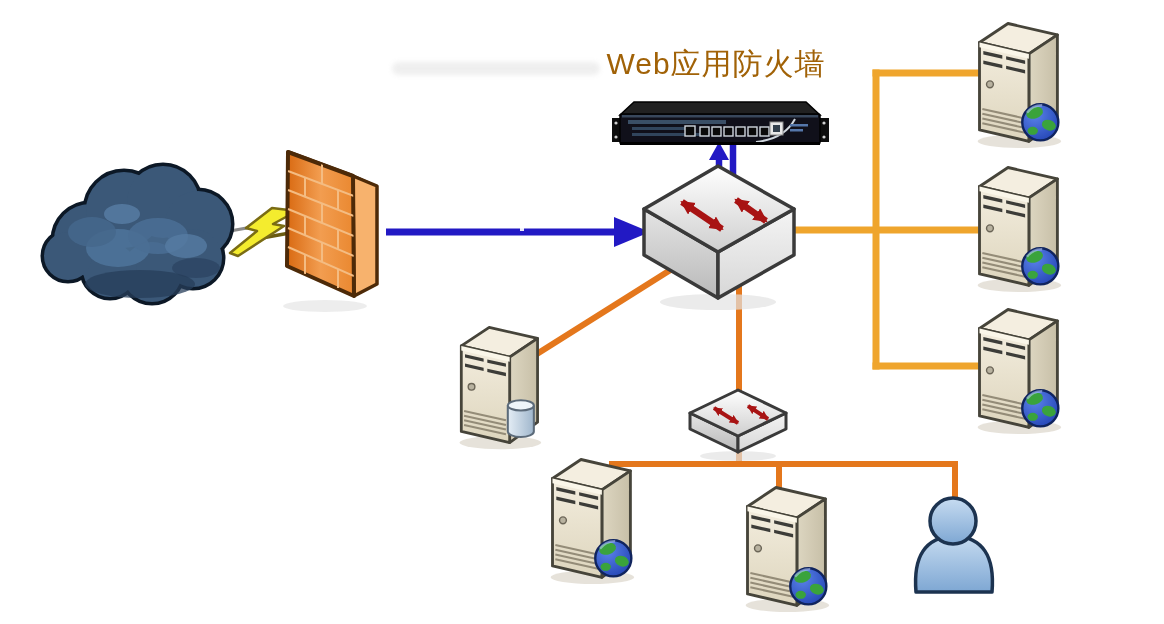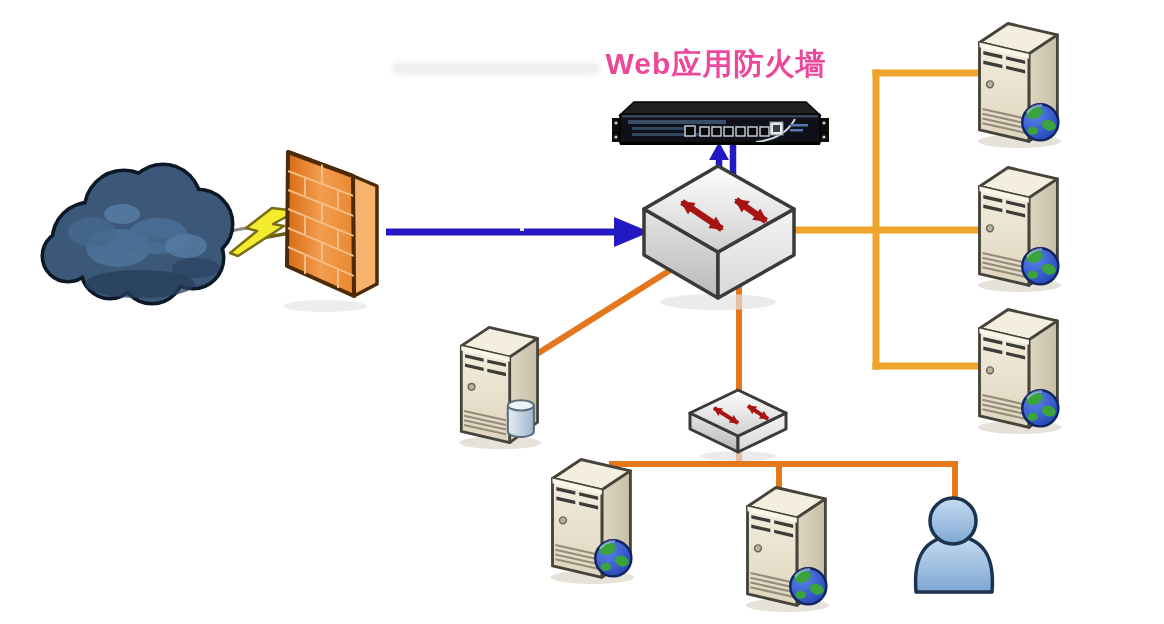--- a/index.html
+++ b/index.html
@@ -2,21 +2,21 @@
 <html style="--blue: #2219c4; --gold: #efa52d; --orange: #e4771c; --arrowred: #a81313; --firewallorange: #ee8e3c; --cloudblue: #3b5878; --serverbeige: #ece5d2; --personblue: #9cbade;"><head>
 <meta charset="utf-8">
 <style>
   html,body{margin:0;padding:0;background:#fff;}
   #stage{
     position:relative;width:1164px;height:624px;background:#fff;overflow:hidden;
     font-family:"Liberation Sans", sans-serif;
   }
   #diagram-title{
     position:absolute;left:596px;top:44px;width:240px;text-align:center;
-    font-weight:bold;font-size:30px;letter-spacing:1px;color:#ec4899;
+    font-weight:normal;font-size:30px;letter-spacing:1px;color:#a16207;
     font-family:"Liberation Sans", sans-serif;
   }
   #ghost-artifact{
     position:absolute;left:392px;top:62px;width:208px;height:13px;border-radius:7px;
     background:#8f8f8f;opacity:.14;filter:blur(2.5px);
   }
   svg{position:absolute;left:0;top:0;}
   .e-blue{stroke:var(--blue);}
   .e-gold{stroke:var(--gold);}
   .e-orange{stroke:var(--orange);}

